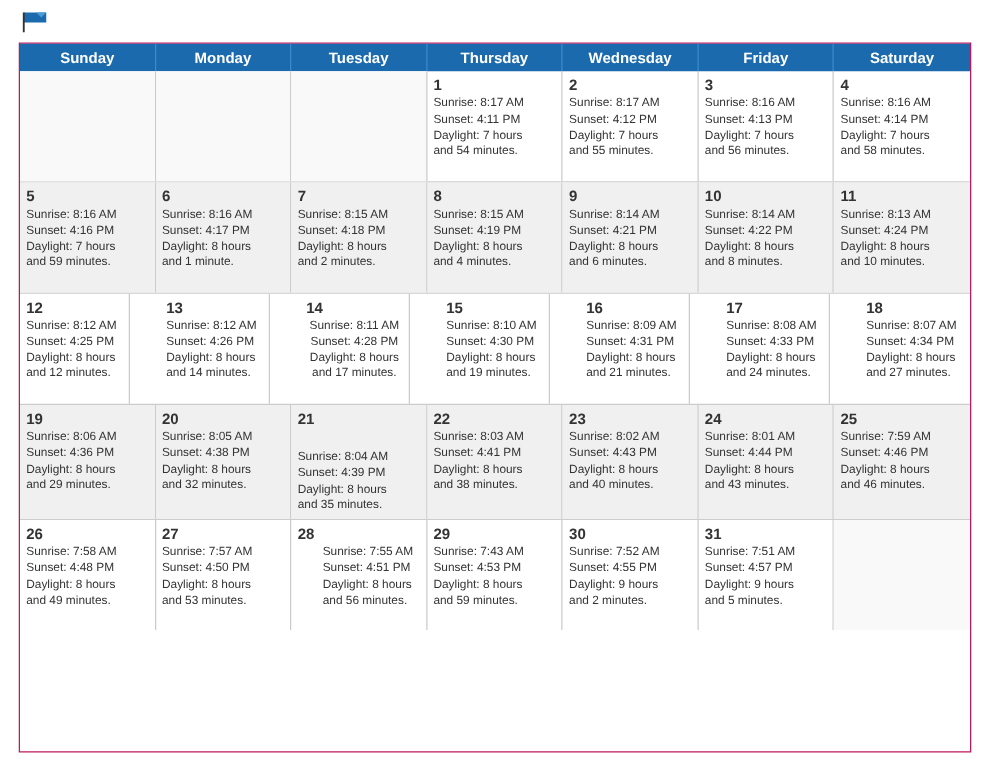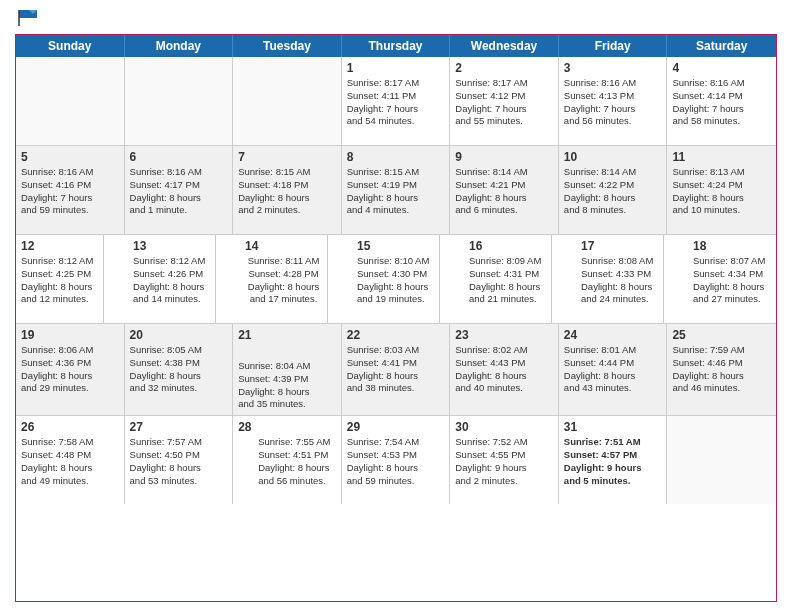--- a/index.html
+++ b/index.html
@@ -349,35 +349,35 @@
           </div>
           <div class="cal-cell">
             <div class="day-number">28</div>
             <div class="cell-info" style="white-space: pre-line; margin-left: 20px;">Sunrise: 7:55 AM
 Sunset: 4:51 PM
 Daylight: 8 hours
 and 56 minutes.</div>
           </div>
           <div class="cal-cell">
             <div class="day-number">29</div>
-            <div class="cell-info" style="white-space: pre-line;">Sunrise: 7:54 AM
+            <div class="cell-info" style="white-space: pre-line;">Sunrise: 7:43 AM
 Sunset: 4:53 PM
 Daylight: 8 hours
 and 59 minutes.</div>
           </div>
           <div class="cal-cell">
             <div class="day-number">30</div>
             <div class="cell-info" style="white-space: pre-line;">Sunrise: 7:52 AM
 Sunset: 4:55 PM
 Daylight: 9 hours
 and 2 minutes.</div>
           </div>
           <div class="cal-cell">
             <div class="day-number">31</div>
-            <div class="cell-info" style="white-space: pre-line; font-weight: bold;">Sunrise: 7:51 AM
+            <div class="cell-info" style="white-space: pre-line;">Sunrise: 7:51 AM
 Sunset: 4:57 PM
 Daylight: 9 hours
 and 5 minutes.</div>
           </div>
           <div class="cal-cell empty"></div>
         </div>
       </div>
   </div>
 </div>
 

